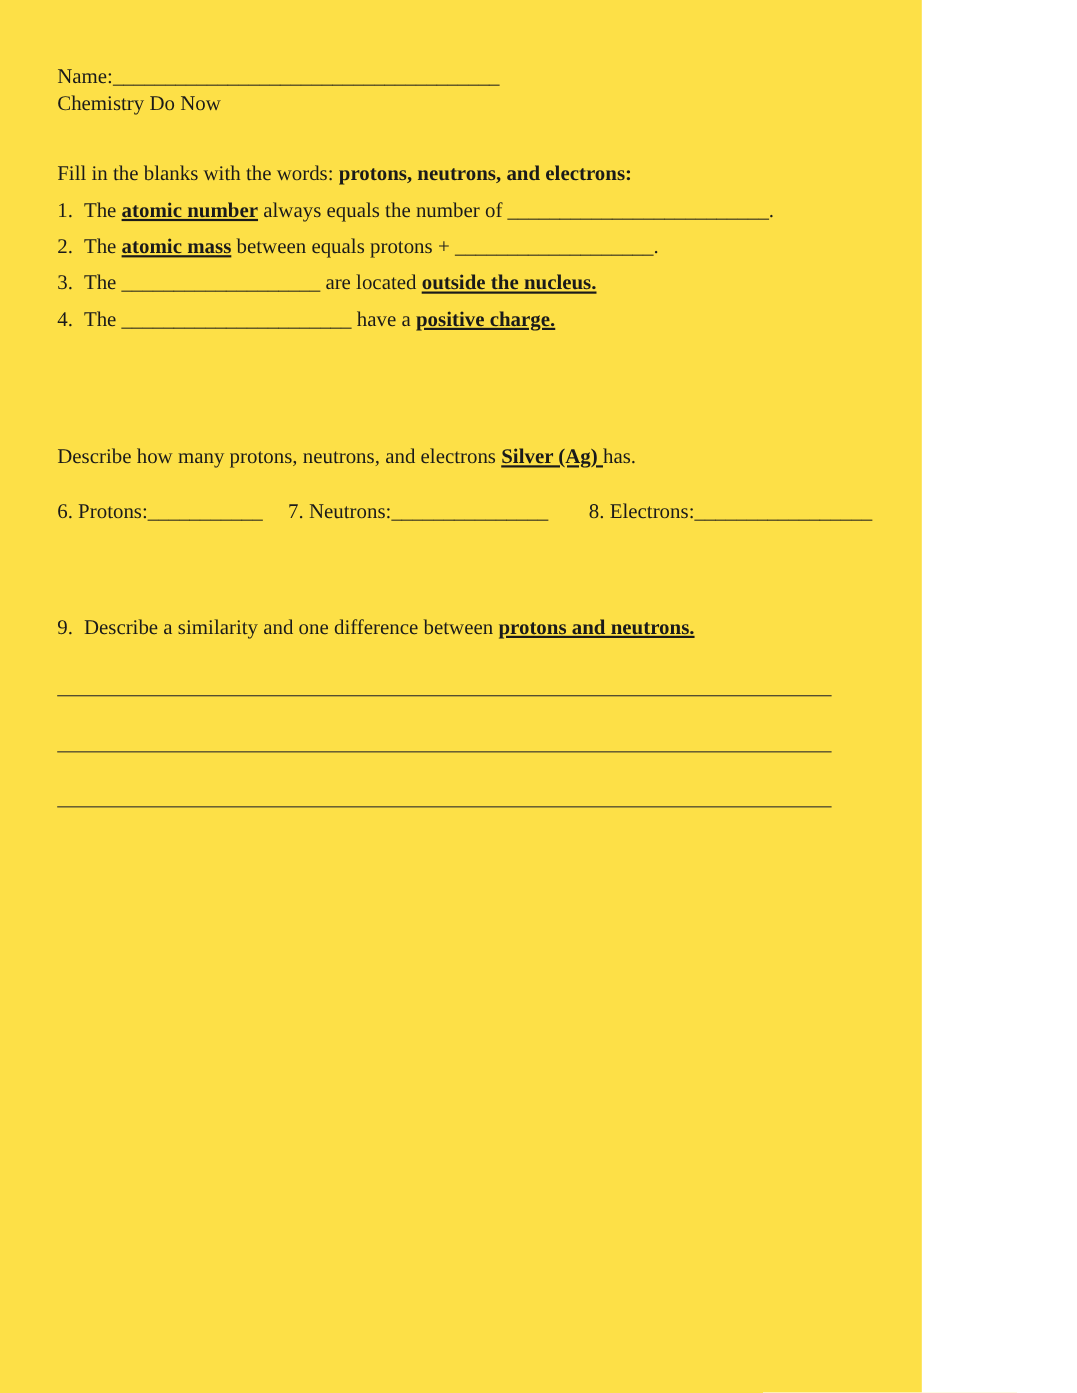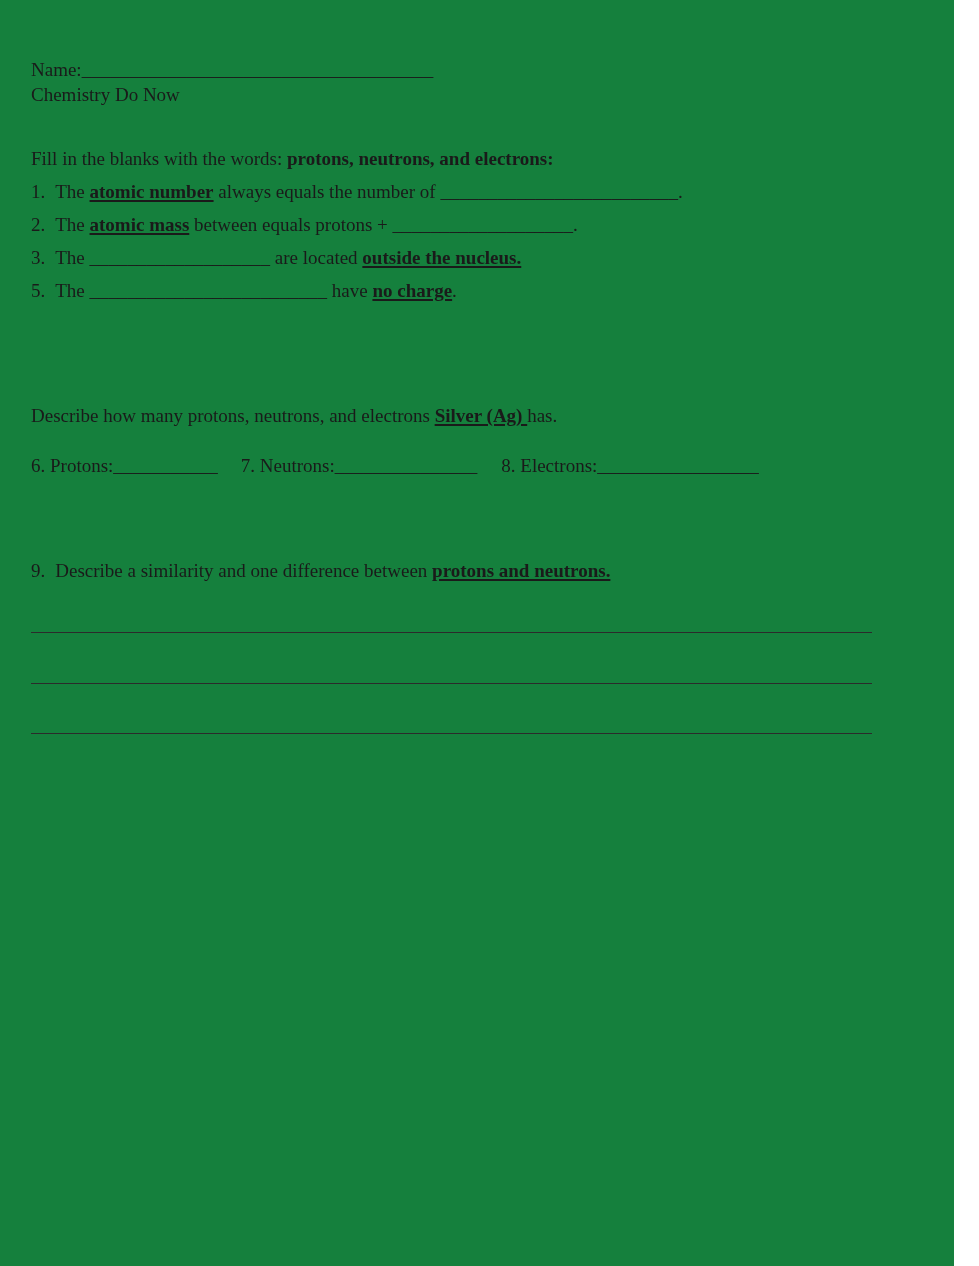--- a/index.html
+++ b/index.html
@@ -2,25 +2,25 @@
 <html><head>
 <meta charset="utf-8">
 <style>
   html, body {
     margin: 0;
     padding: 0;
     background: #ffffff;
   }
   .page {
     position: relative;
-    width: 954px;
+    width: 838px;
     height: 1266px;
     box-sizing: border-box;
-    padding: 57px 82px 0 31px;
-    background: #15803d;
+    padding: 57px 82px 0 52px;
+    background: #fde047;
     font-family: "Liberation Serif", "DejaVu Serif", serif;
     font-size: 19px;
     line-height: 25px;
     color: #1a1a1a;
     overflow: hidden;
   }
   .line { white-space: nowrap; }
   .qnum { display: inline-block; margin-right: 10px; }
   .q { margin-top: 8px; white-space: nowrap; }
   .instruction { margin: 39px 0 0 0; }
@@ -28,21 +28,21 @@
   .term {
     font-weight: bold;
     text-decoration: underline;
     text-decoration-thickness: 1.6px;
     text-underline-offset: 2px;
   }
   strong.plain { font-weight: bold; }
   .blank { letter-spacing: 0; }
   .counts-row { margin-top: 25px; display: flex; white-space: nowrap; }
   .count-item-1 { margin-right: 23px; }
-  .count-item-2 { margin-right: 24px; }
+  .count-item-2 { margin-right: 37px; }
   .q9 { margin-top: 80px; }
   .answer-line {
     height: 49px;
     border-bottom: 1.5px solid #2b2b2b;
     width: 100%;
   }
   .answer-line.l2 { height: 50px; }
 </style>
 </head>
 <body>
@@ -54,22 +54,22 @@
   <div class="line">Chemistry Do Now</div>
 
   <p class="instruction"><span>Fill in the blanks with the words: </span><strong class="plain">protons, neutrons, and electrons:</strong></p>
 
   <div class="q"><span class="qnum">1.</span><span>The </span><span class="term">atomic number</span><span> always equals the number of </span><span class="blank">_________________________</span><span>.</span></div>
 
   <div class="q"><span class="qnum">2.</span><span>The </span><span class="term">atomic mass</span><span> between equals protons + </span><span class="blank">___________________</span><span>.</span></div>
 
   <div class="q"><span class="qnum">3.</span><span>The </span><span class="blank">___________________</span><span> are located </span><span class="term">outside the nucleus.</span><span></span></div>
 
+  <div class="q"><span class="qnum">4.</span><span>The </span><span class="blank">______________________</span><span> have a </span><span class="term">positive charge.</span><span></span></div>
 
-  <div class="q"><span class="qnum">5.</span><span>The </span><span class="blank">_________________________</span><span> have </span><span class="term">no charge</span><span>.</span></div>
 
   <p class="describe"><span>Describe how many protons, neutrons, and electrons </span><span class="term">Silver (Ag)&nbsp;</span><span>has.</span></p>
 
   <div class="counts-row">
     <span class="count-item-1"><span>6. Protons:</span><span class="blank">___________</span></span>
     <span class="count-item-2"><span>7. Neutrons:</span><span class="blank">_______________</span></span>
     <span class="count-item-3"><span>8. Electrons:</span><span class="blank">_________________</span></span>
   </div>
 
   <div class="q q9"><span class="qnum">9.</span><span>Describe a similarity and one difference between </span><span class="term">protons and neutrons.</span></div>

